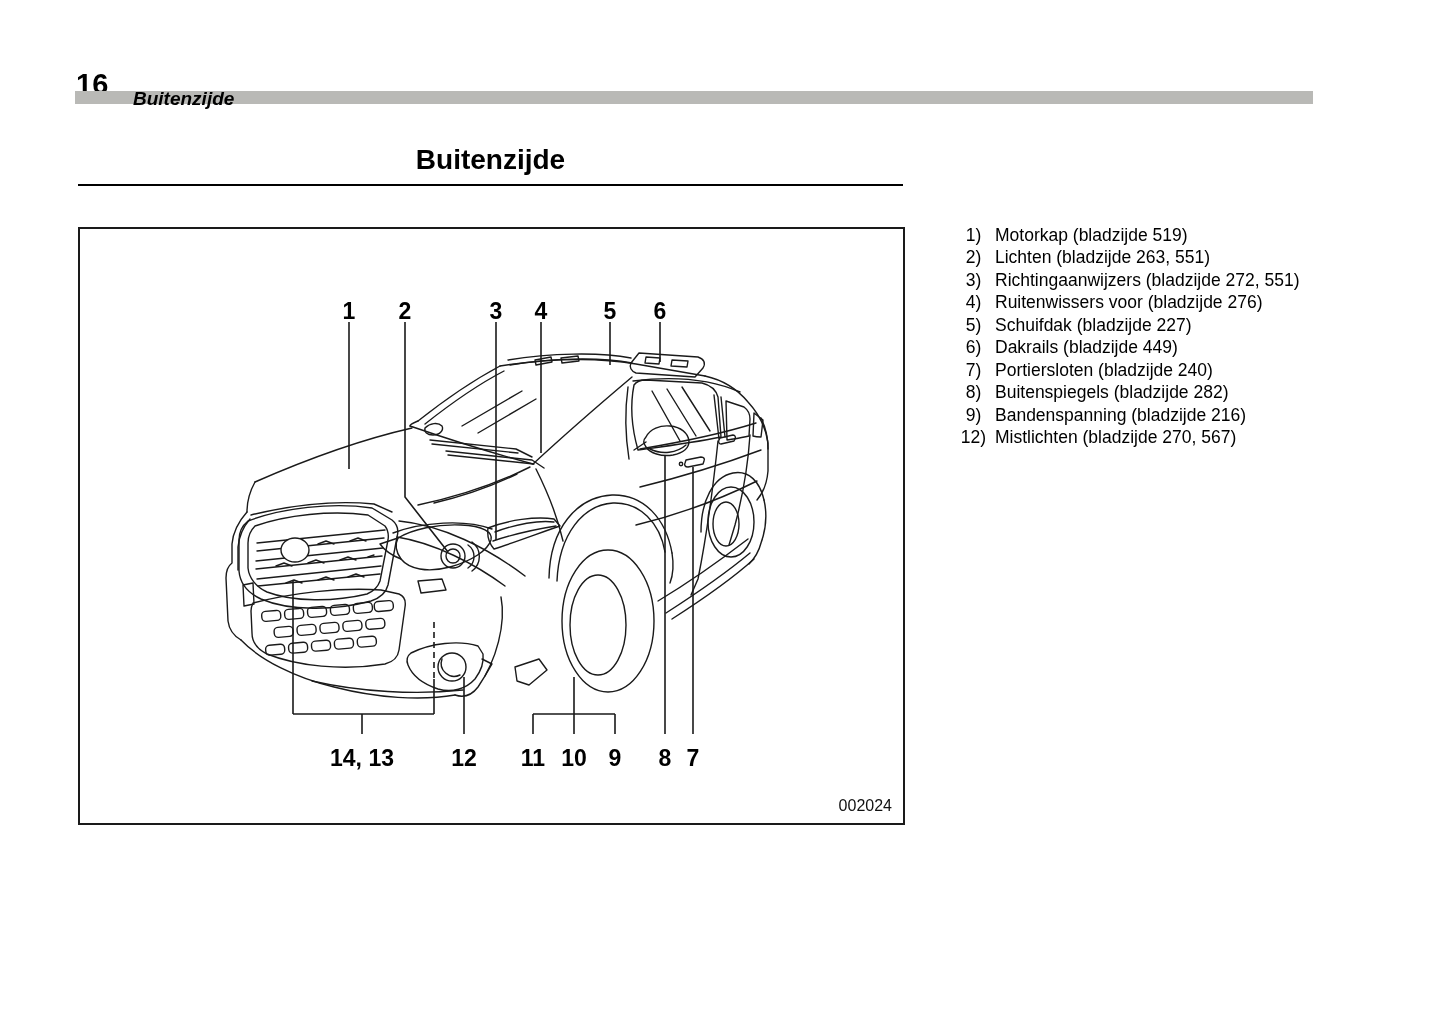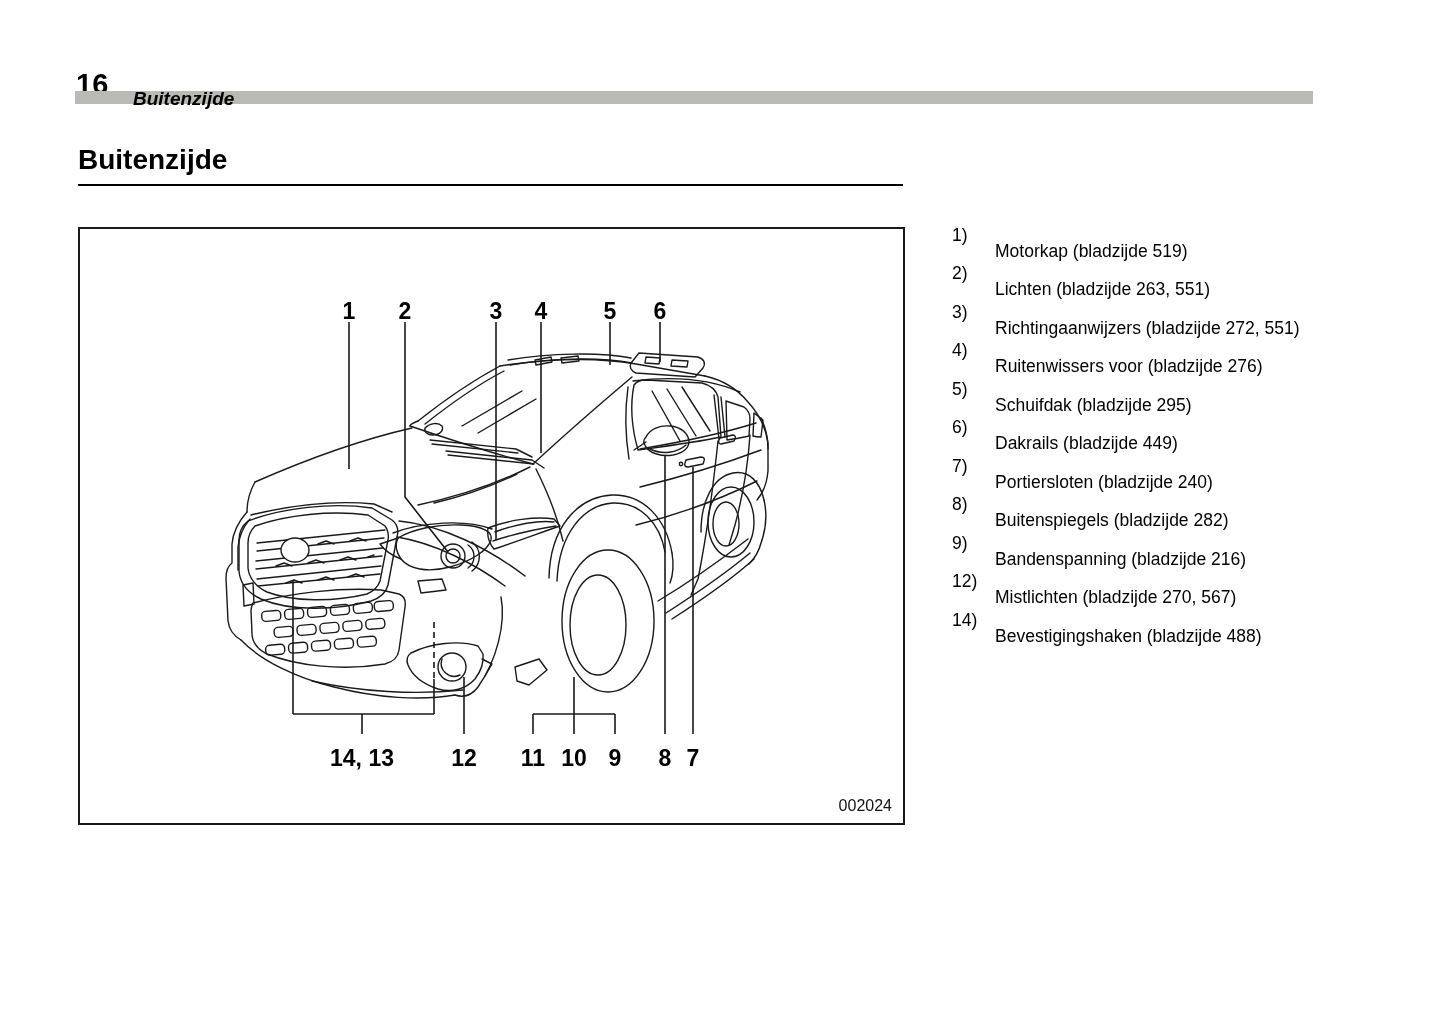--- a/index.html
+++ b/index.html
@@ -1,36 +1,36 @@
 <!DOCTYPE html>
 <html><head>
 <meta charset="utf-8">
 <style>
   html,body{margin:0;padding:0;background:#ffffff;}
   body{font-family:"Liberation Sans", sans-serif; color:#000;}
-  #page{position:relative;width:1313px;height:1018px;background:#fff;overflow:hidden;}
+  #page{position:relative;width:1313px;height:1018px;background:#fff;overflow:hidden;text-align:center;}
 
   
   .header-bar{position:absolute;left:75px;top:91px;width:1265px;height:13px;background:#b9b9b6;}
   .page-number{position:absolute;left:76px;top:68px;font-size:29px;font-weight:bold;letter-spacing:0;}
   .section-label{position:absolute;left:133px;top:88px;font-size:19px;font-weight:bold;font-style:italic;}
 
   
   .page-title{position:absolute;left:78px;top:144px;width:825px;font-size:28px;font-weight:bold;
               padding-bottom:8px;border-bottom:2px solid #000;}
 
   
   .diagram-box{position:absolute;left:78px;top:227px;width:823px;height:594px;border:2px solid #1a1a1a;background:#fff;}
   .diagram-box svg{display:block;}
 
   
   .legend{position:absolute;left:952px;top:224px;font-size:17.5px;line-height:22.45px;}
   .legend .row{display:flex;}
   .legend .num{width:43px;flex:0 0 43px;}
-  .legend .txt{white-space:nowrap;margin-top:16px;}
+  .legend .txt{white-space:nowrap;}
 
   
   .car path, .car ellipse, .car circle, .car rect{fill:none;stroke:#1a1a1a;stroke-width:1.4;
       stroke-linecap:round;stroke-linejoin:round;}
   .car .whitefill{fill:#ffffff;}
   .leaders path{fill:none;stroke:#1a1a1a;stroke-width:1.6;}
   .leaders .dashed{stroke-dasharray:6 4;}
   .callout{font-family:"Liberation Sans",sans-serif;font-size:23px;font-weight:bold;fill:#000;text-anchor:middle;}
   .figcode{font-family:"Liberation Sans",sans-serif;font-size:16px;fill:#111;text-anchor:end;font-weight:normal;}
 </style>
@@ -218,21 +218,21 @@
     <div class="row">
         <span class="num">3)</span>
         <span class="txt">Richtingaanwijzers (bladzijde 272, 551)</span>
       </div>
     <div class="row">
         <span class="num">4)</span>
         <span class="txt">Ruitenwissers voor (bladzijde 276)</span>
       </div>
     <div class="row">
         <span class="num">5)</span>
-        <span class="txt">Schuifdak (bladzijde 295)</span>
+        <span class="txt">Schuifdak (bladzijde 227)</span>
       </div>
     <div class="row">
         <span class="num">6)</span>
         <span class="txt">Dakrails (bladzijde 449)</span>
       </div>
     <div class="row">
         <span class="num">7)</span>
         <span class="txt">Portiersloten (bladzijde 240)</span>
       </div>
     <div class="row">
@@ -240,19 +240,15 @@
         <span class="txt">Buitenspiegels (bladzijde 282)</span>
       </div>
     <div class="row">
         <span class="num">9)</span>
         <span class="txt">Bandenspanning (bladzijde 216)</span>
       </div>
     <div class="row">
         <span class="num">12)</span>
         <span class="txt">Mistlichten (bladzijde 270, 567)</span>
       </div>
-    <div class="row">
-        <span class="num">14)</span>
-        <span class="txt">Bevestigingshaken (bladzijde 488)</span>
-      </div>
   </div>
 
 </div>
 
 </body></html>

